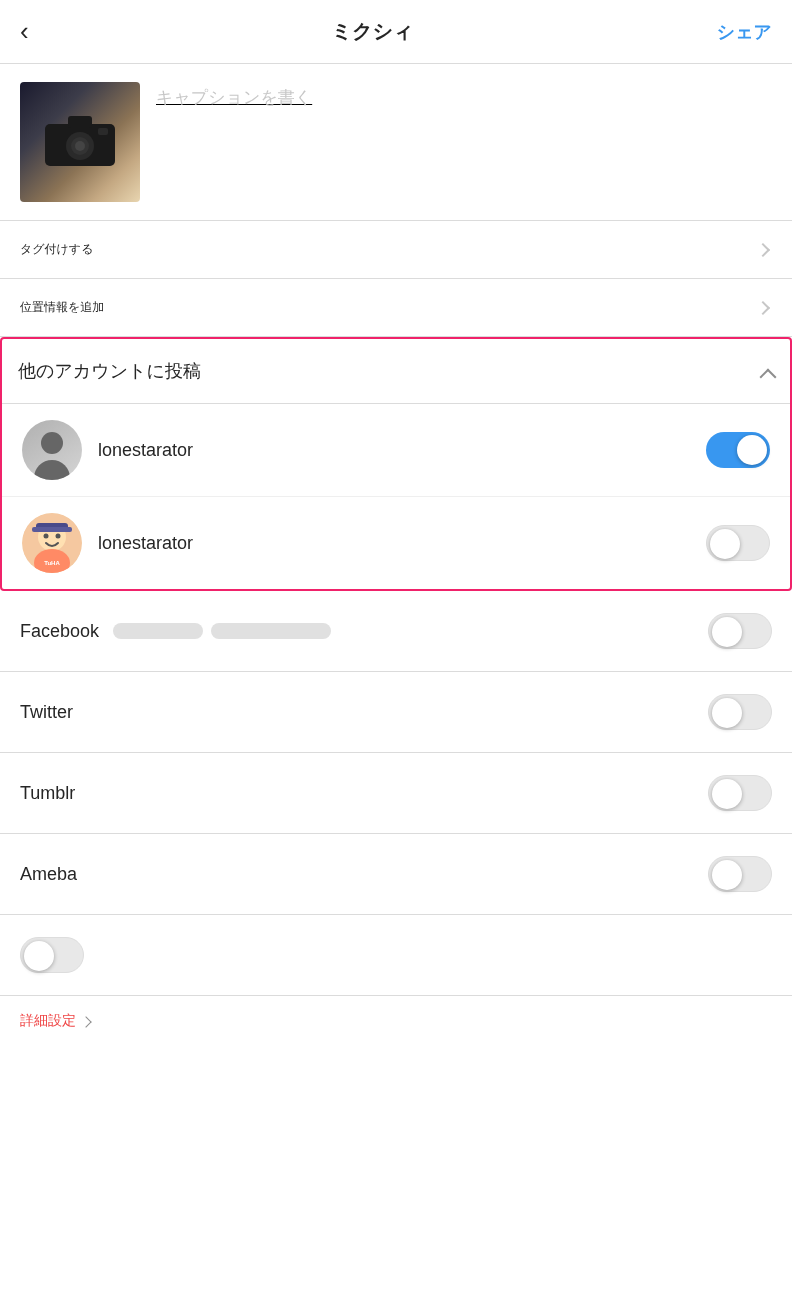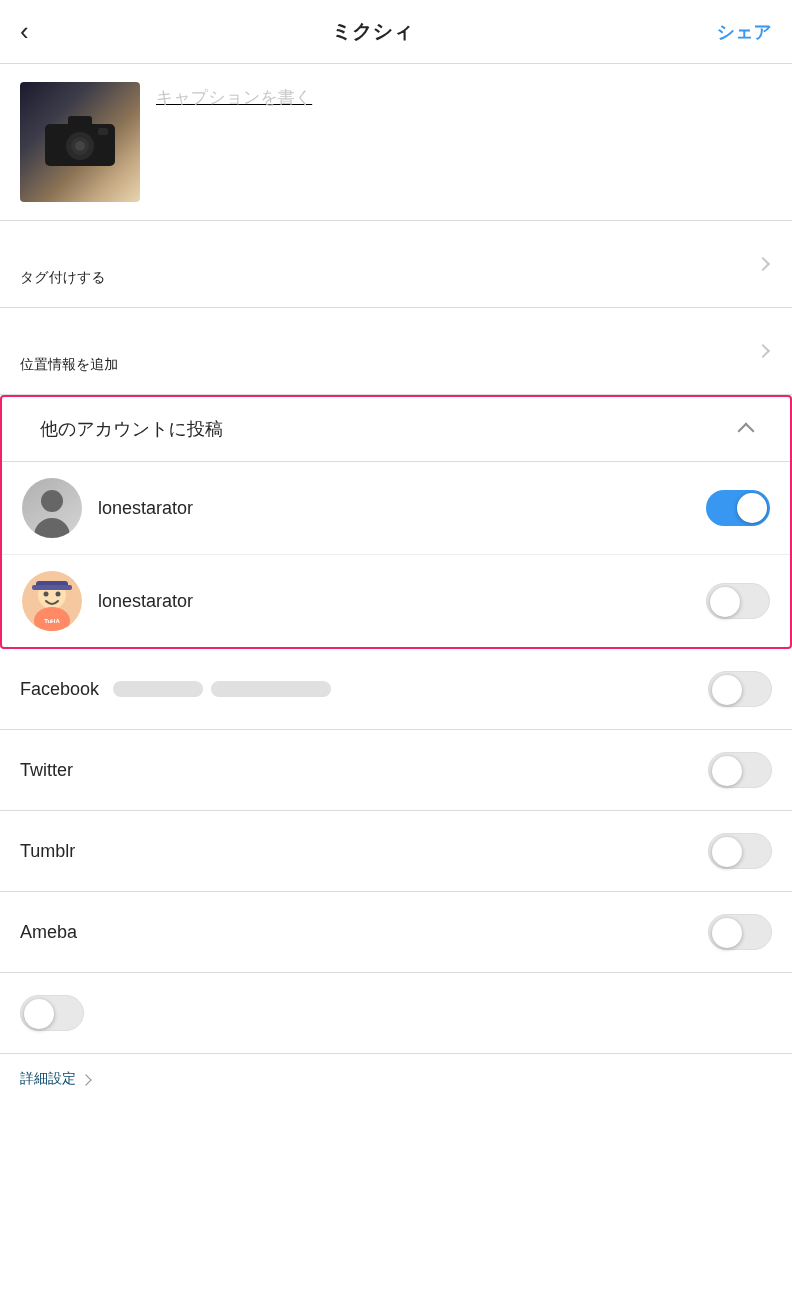--- a/index.html
+++ b/index.html
@@ -75,44 +75,43 @@
     
     .menu-row {
       display: flex;
       align-items: center;
       justify-content: space-between;
       padding: 20px 20px;
       border-bottom: 1px solid #dbdbdb;
       cursor: pointer;
     }
     .menu-row-label {
-      font-size: 14px;
-      color: #262626;
-      margin-top: 28px;
+      font-size: 12px;
+      color: #262626;
     }
     .chevron-right {
       width: 10px;
       height: 10px;
       border-right: 2px solid #c7c7c7;
       border-top: 2px solid #c7c7c7;
       transform: rotate(45deg);
       margin-right: 4px;
     }
 
     
     .other-accounts-section {
       border: 2.5px solid #f0226a;
       border-radius: 4px;
       margin: 0;
     }
     .other-accounts-header {
       display: flex;
-      align-items: center;
+      align-items: flex-end;
       justify-content: space-between;
-      padding: 20px 38px;
+      padding: 20px 16px;
       border-bottom: 1px solid #dbdbdb;
       cursor: pointer;
     }
     .other-accounts-title {
       font-size: 18px;
       color: #262626;
     }
     .chevron-up {
       width: 12px;
       height: 12px;
@@ -210,21 +209,21 @@
     
     .footer-row {
       padding: 16px 20px;
       display: flex;
       align-items: center;
       gap: 6px;
       cursor: pointer;
     }
     .footer-label {
       font-size: 14px;
-      color: #0c4a6e;
+      color: #ef4444;
     }
     .footer-chevron {
       width: 8px;
       height: 8px;
       border-right: 1.5px solid #8e8e8e;
       border-top: 1.5px solid #8e8e8e;
       transform: rotate(45deg);
       margin-top: 2px;
     }
 

